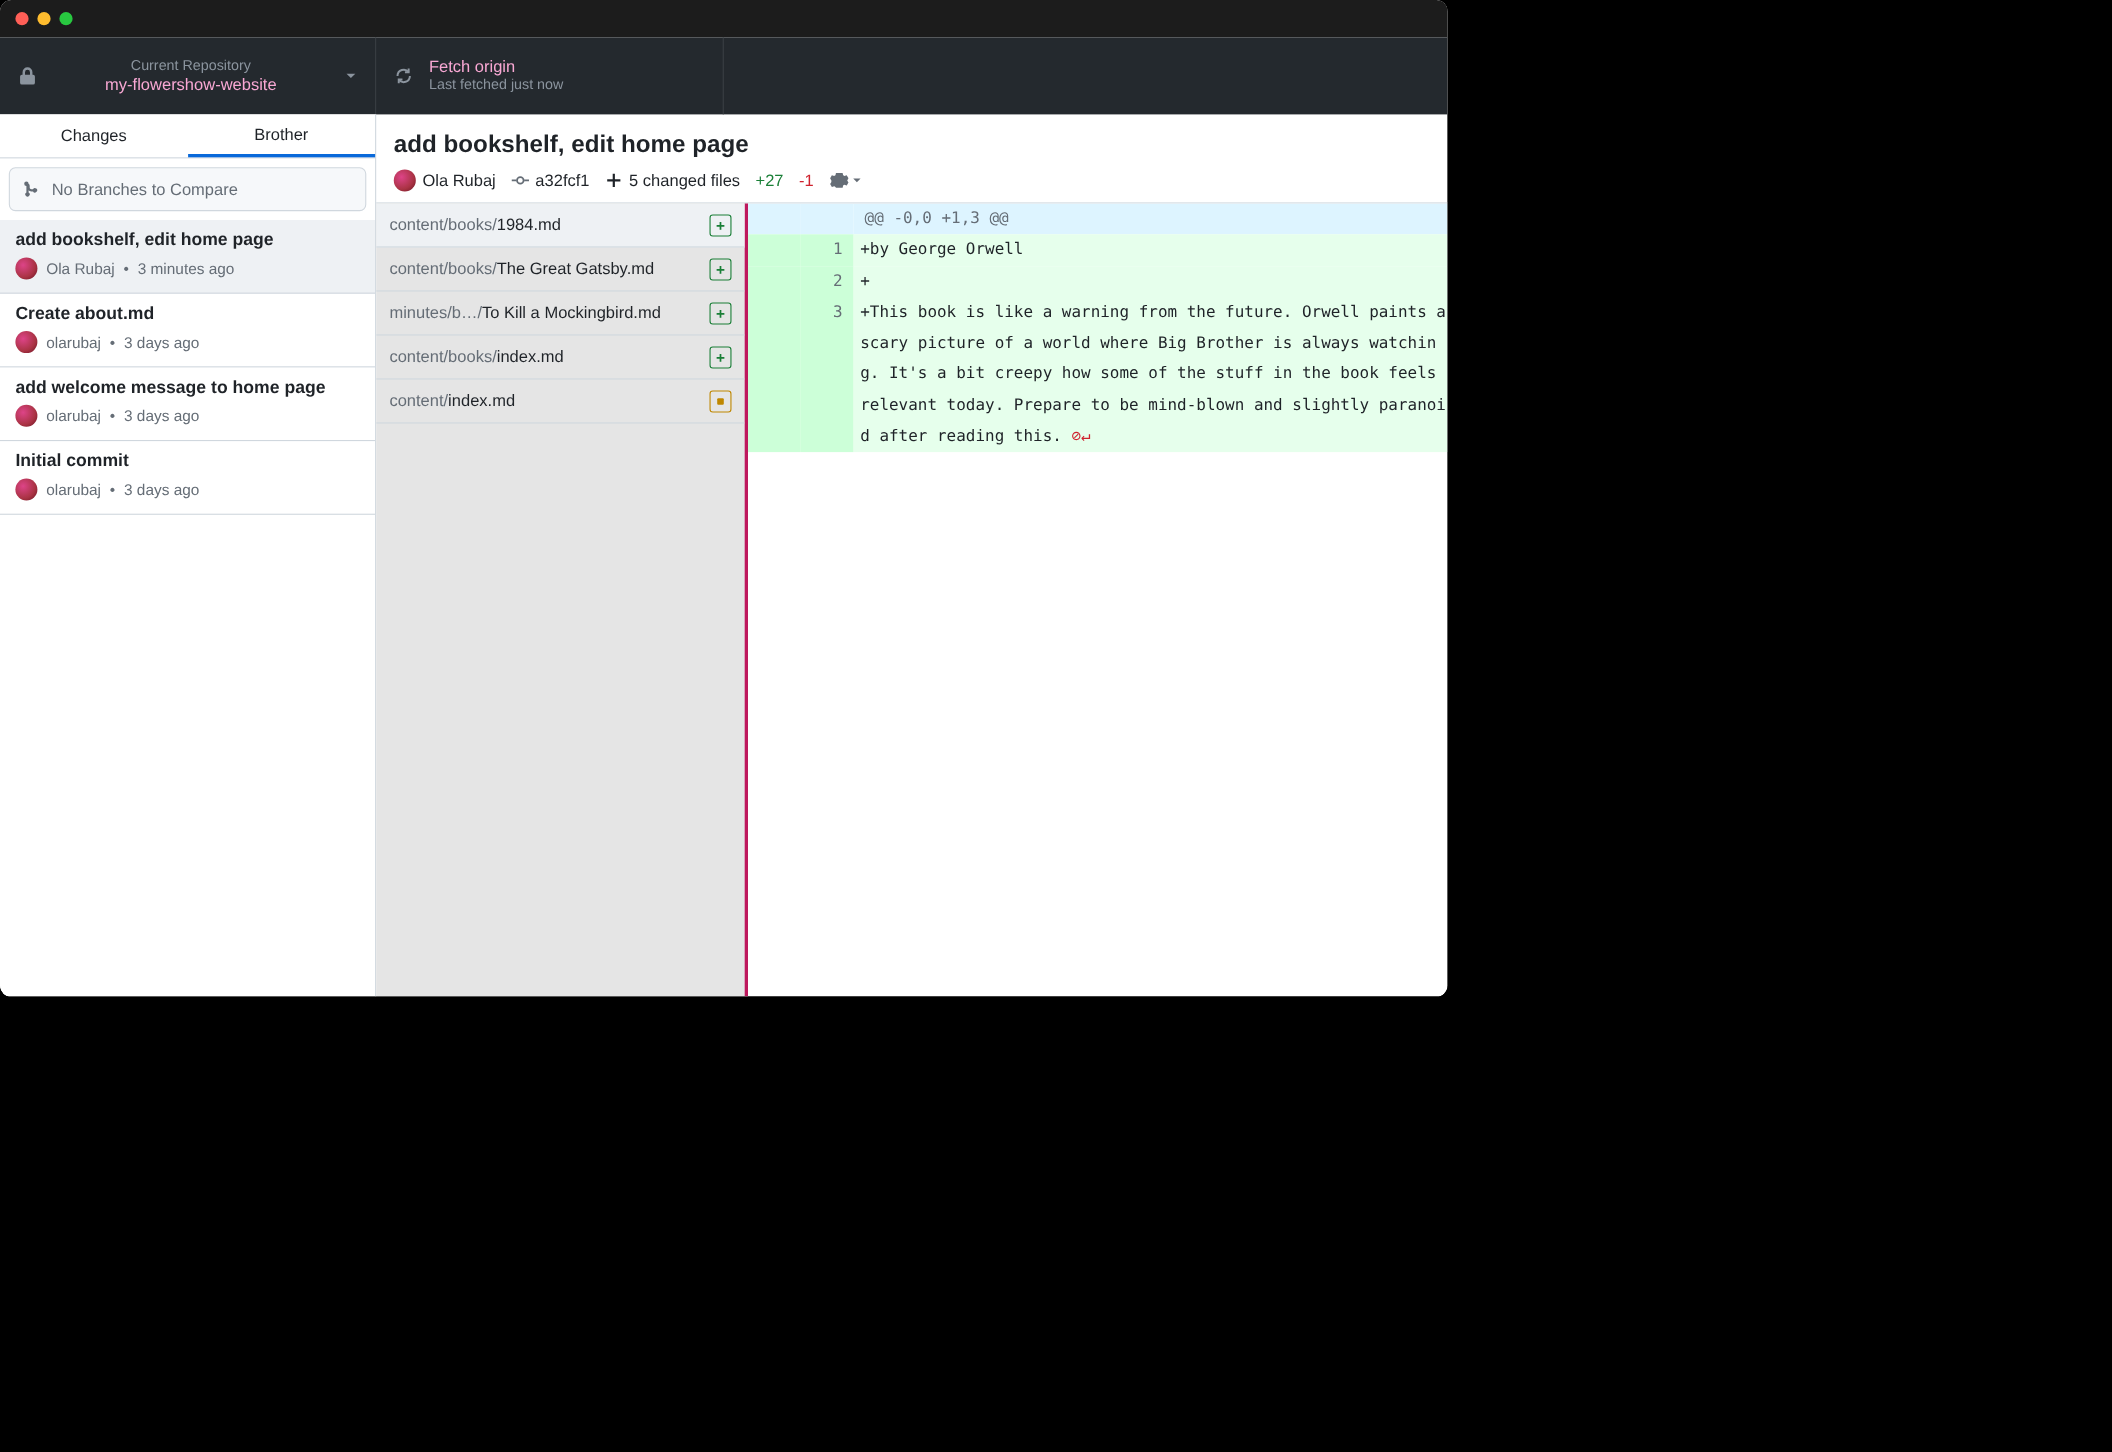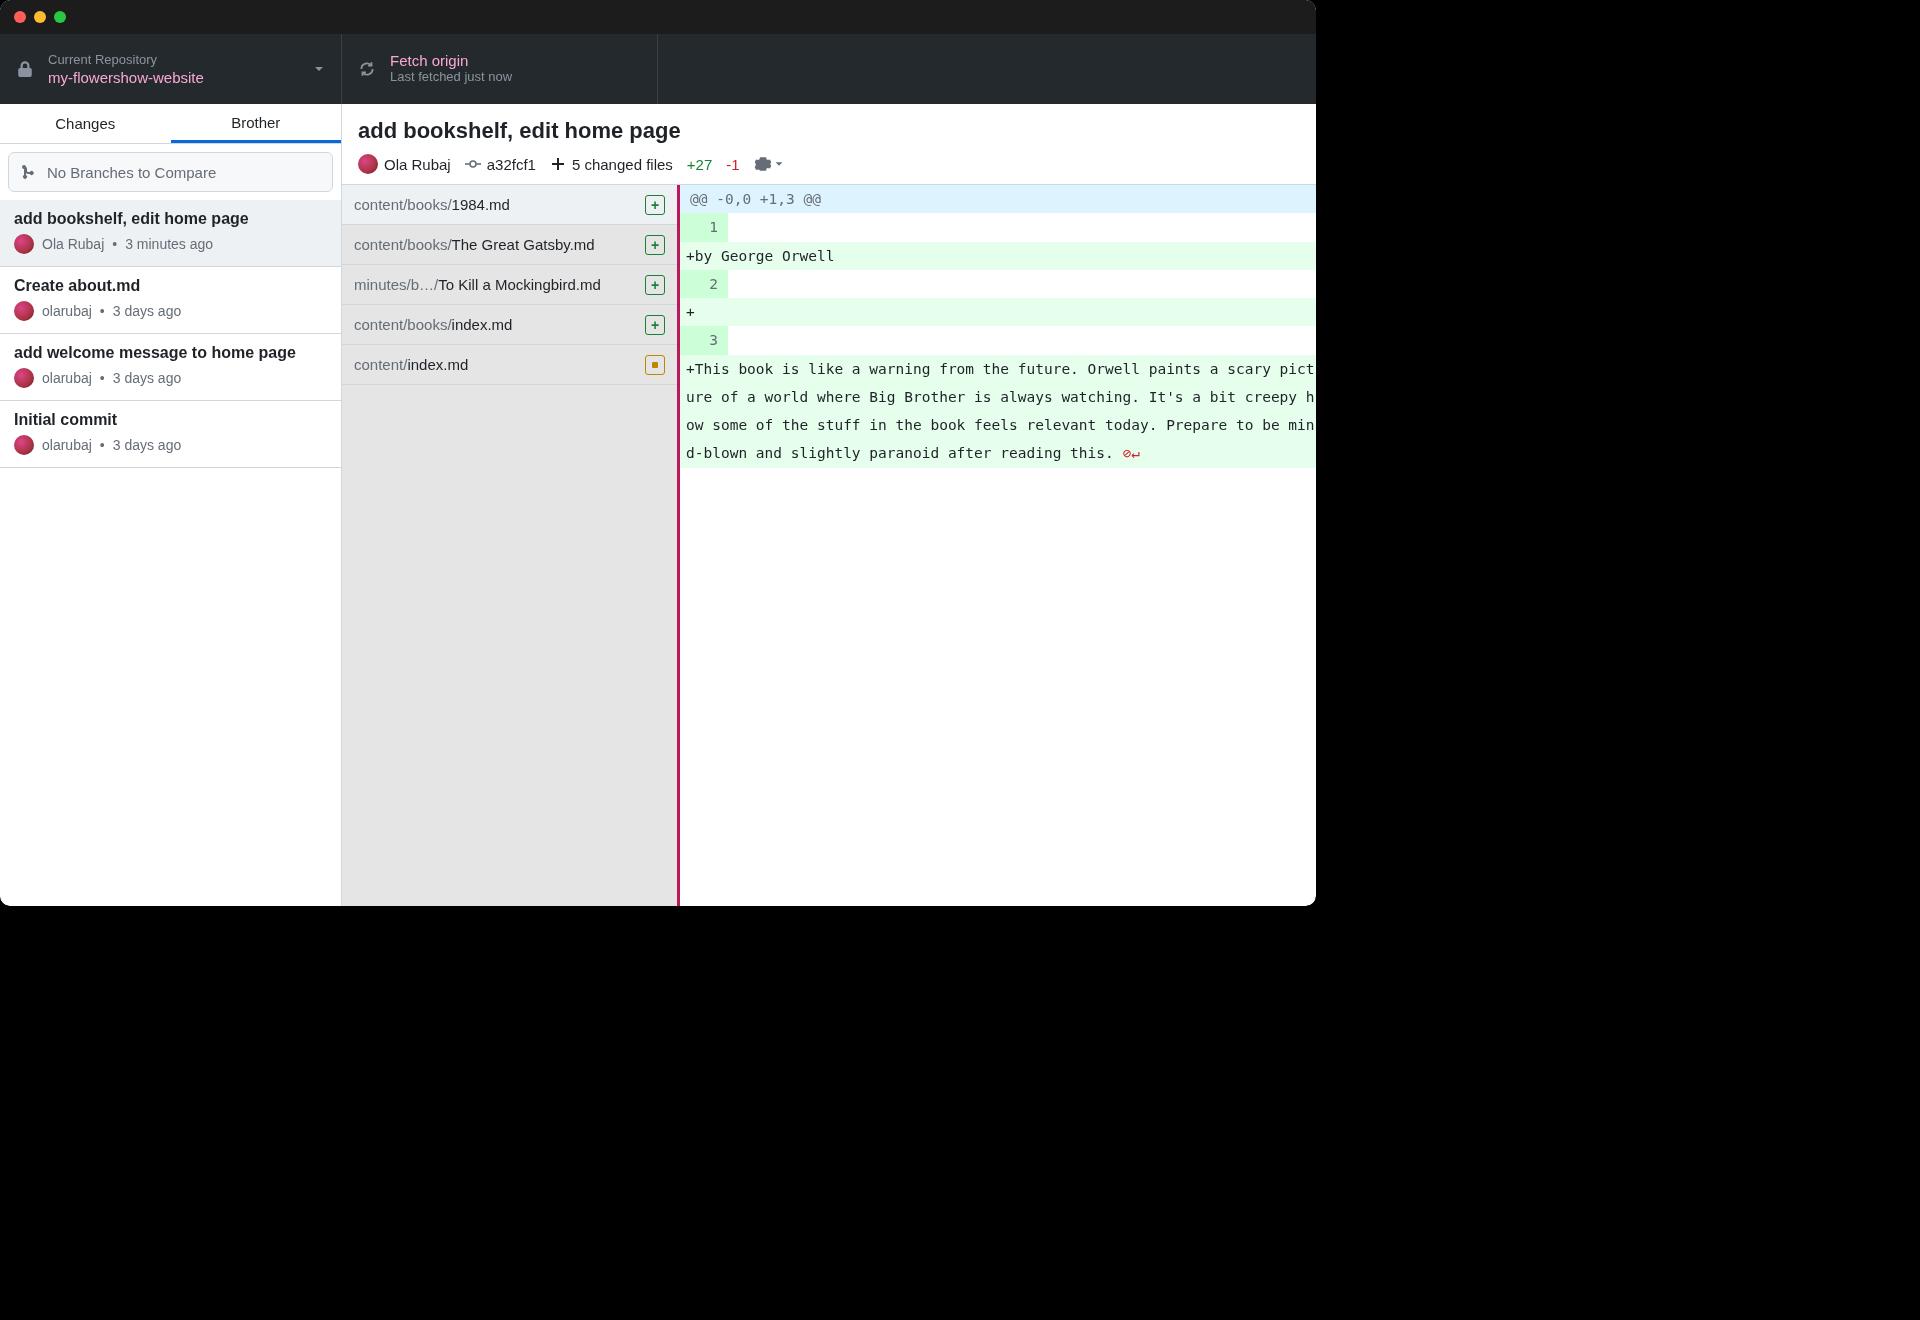--- a/index.html
+++ b/index.html
@@ -36,21 +36,21 @@
     flex:none;
   }
   .tb-section {
     display:flex;
     align-items:center;
     border-right:1px solid #3a3f44;
     padding:0 16px;
     gap:14px;
     cursor:pointer;
   }
-  .tb-repo { width:342px; }
+  .tb-repo { width:342px;text-align:center; }
   .tb-branch { width:314px; }
   .tb-fetch { width:316px; border-right:1px solid #3a3f44;}
   .tb-icon { color:#8b949e; display:flex; align-items:center; }
   .tb-texts { display:flex; flex-direction:column; flex:1;}
   .tb-sub { color:#8b949e; font-size:13px; margin-bottom:2px;}
   .tb-main { font-weight:400; font-size:15px; color:#f9a8d4;}
   .tb-caret { color:#8b949e; display:flex;}
   
   .body { flex:1; display:flex; min-height:0;}
   .sidebar { width:342px; border-right:1px solid #d0d7de; display:flex; flex-direction:column; background:#fff;}
@@ -100,21 +100,21 @@
   .file-badge {
     width:20px; height:20px; border:1.5px solid; border-radius:3px;
     display:flex; align-items:center; justify-content:center; flex:none;
     font-size:14px; font-weight:700; line-height:1;
   }
   .badge-add { border-color:#1a7f37; color:#1a7f37; }
   .badge-mod { border-color:#bf8700; color:#bf8700; }
   .badge-mod::before { content:""; width:6px; height:6px; background:#bf8700; border-radius:1px;}
 
   .diffview { flex:1; overflow:auto; font-family: ui-monospace, SFMono-Regular, Menlo, monospace; font-size:14.5px; line-height:1.95;}
-  .diff-row { display:flex;flex-direction:column; }
+  .diff-row { display:flex; }
   .gutter-old, .gutter-new {
     width:48px; text-align:right; padding-right:10px; color:#656d76;
     user-select:none; flex:none;
   }
   .hunk .gutter-old, .hunk .gutter-new { background:#ddf4ff; }
   .hunk .code { background:#ddf4ff; color:#656d76; padding-left:10px; flex:1;}
   .add .gutter-old { background:#ccffd8; }
   .add .gutter-new { background:#ccffd8; }
   .add .code { background:#e6ffec; padding-left:6px; flex:1; white-space:pre-wrap; word-break:break-all; color:#1f2328;}
   .eol-marker { color:#cf222e; }

